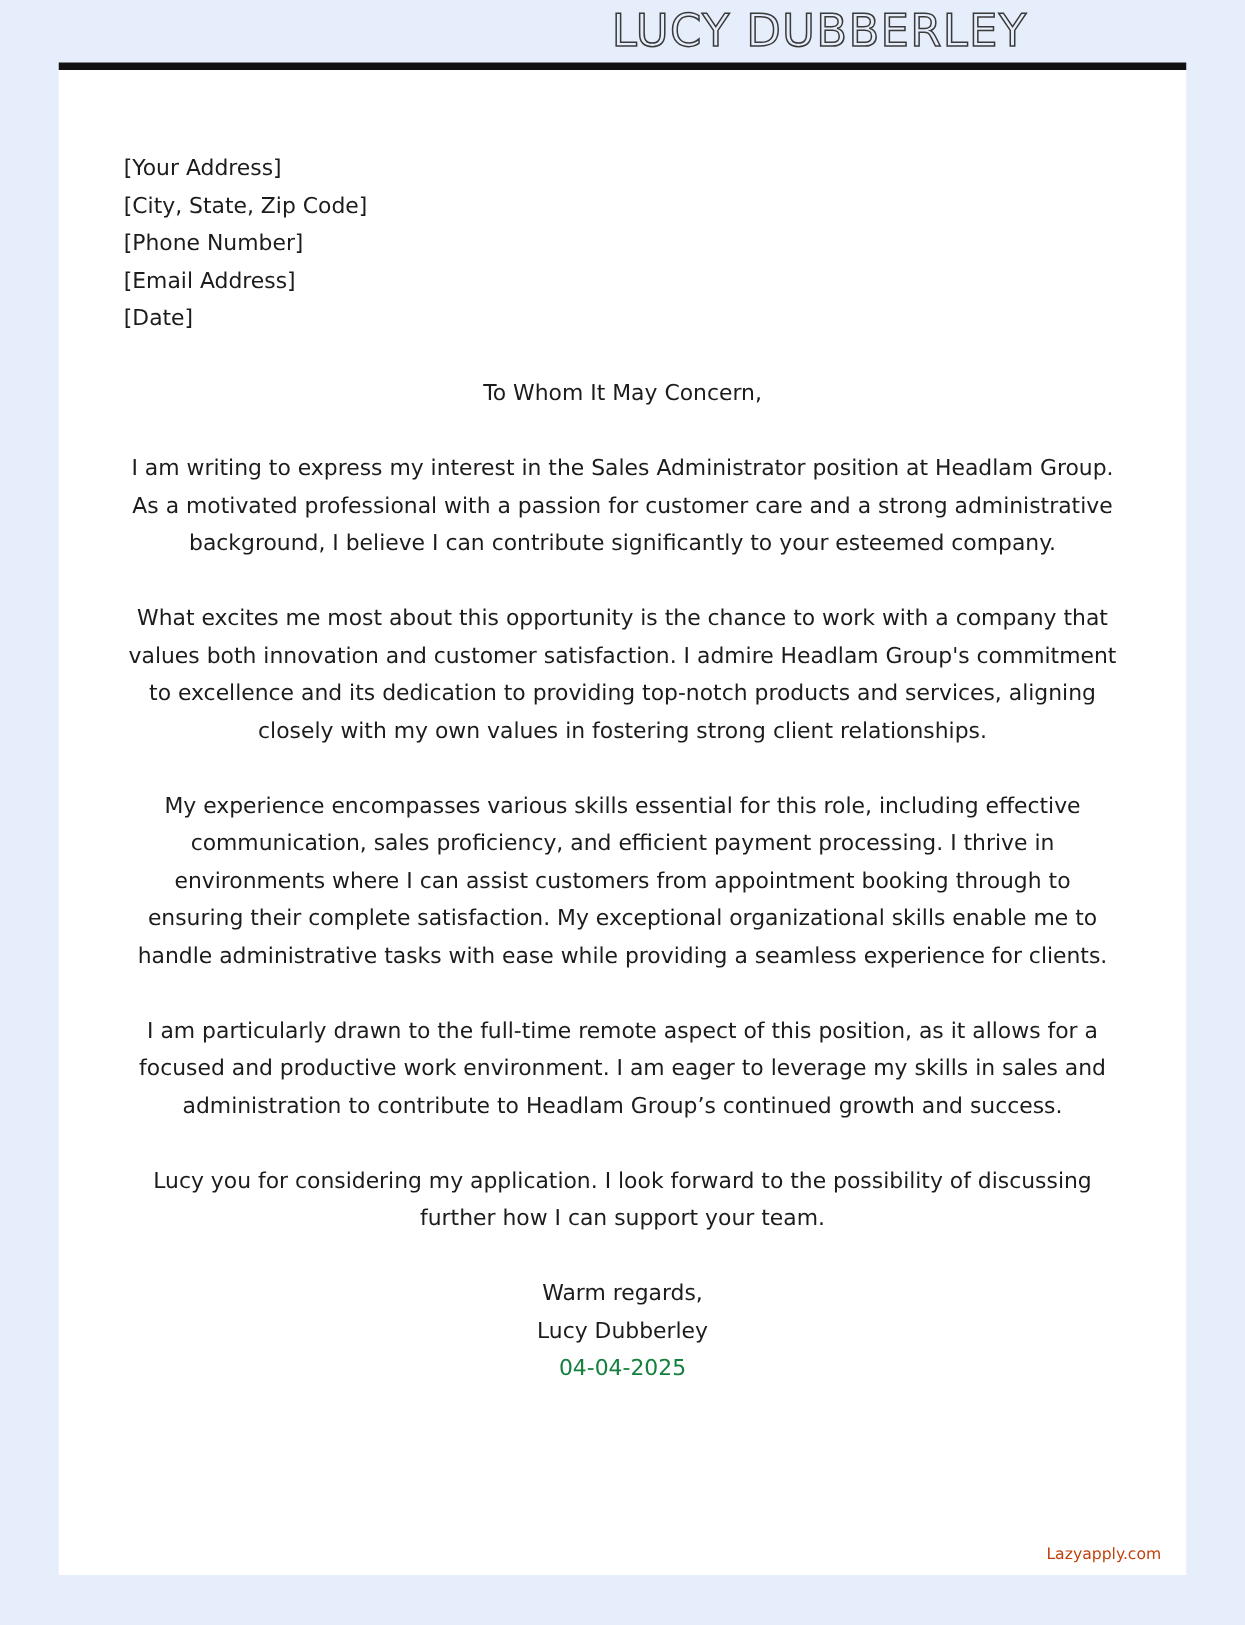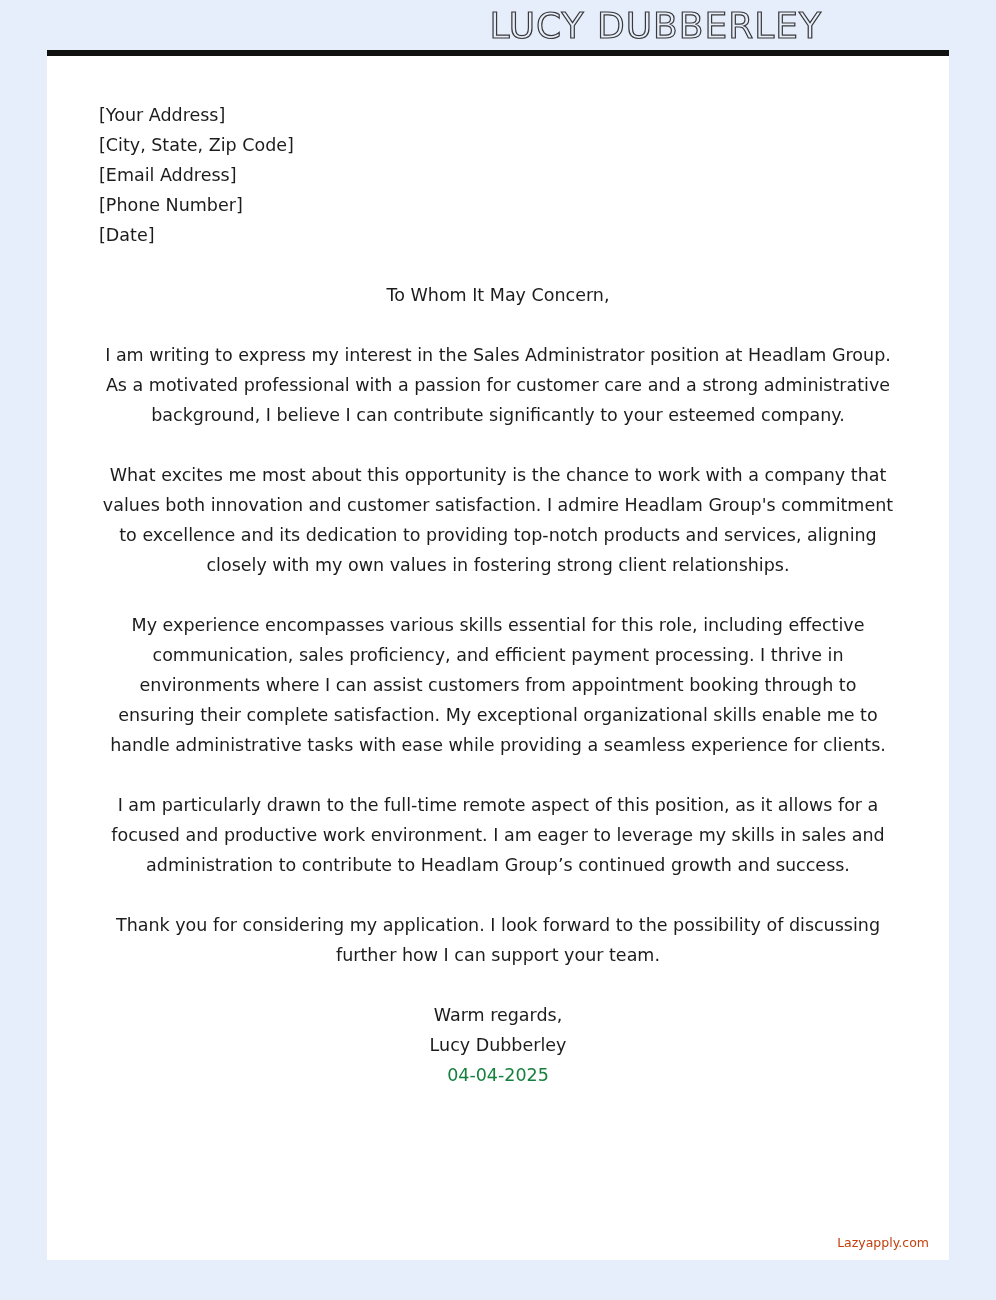--- a/index.html
+++ b/index.html
@@ -46,21 +46,21 @@
     position: absolute;
     left: 47px;
     top: 50px;
     width: 902px;
     height: 1210px;
     background: #ffffff;
     border-top: 6px solid #111111;
     box-sizing: border-box;
   }
   .doc-inner {
-    padding: 44px 52px 0 52px;
+    padding: 64px 52px 0 52px;
     font-size: 17.5px;
     line-height: 30px;
     color: #1c1c1c;
   }
   .addr-line {
     white-space: pre;
   }
   p.para {
     margin: 0 0 0 0;
     text-align: center;
@@ -87,22 +87,22 @@
   <div class="header">
     <div class="header-name">LUCY DUBBERLEY</div>
   </div>
 
   <div class="doc">
     <div class="doc-inner">
 
       <div>
         <div class="addr-line">[Your Address]</div>
         <div class="addr-line">[City, State, Zip Code]</div>
+        <div class="addr-line">[Phone Number]</div>
         <div class="addr-line">[Email Address]</div>
-        <div class="addr-line">[Phone Number]</div>
         <div class="addr-line">[Date]</div>
       </div>
 
       <div class="spacer"></div>
 
       <p class="para">To Whom It May Concern,</p>
 
       <div class="spacer"></div>
 
       <p class="para">I am writing to express my interest in the Sales Administrator position at Headlam Group. As a motivated professional with a passion for customer care and a strong administrative background, I believe I can contribute significantly to your esteemed company.</p>
@@ -110,21 +110,21 @@
 
       <p class="para">What excites me most about this opportunity is the chance to work with a company that values both innovation and customer satisfaction. I admire Headlam Group's commitment to excellence and its dedication to providing top-notch products and services, aligning closely with my own values in fostering strong client relationships.</p>
       <div class="spacer"></div>
 
       <p class="para">My experience encompasses various skills essential for this role, including effective communication, sales proficiency, and efficient payment processing. I thrive in environments where I can assist customers from appointment booking through to ensuring their complete satisfaction. My exceptional organizational skills enable me to handle administrative tasks with ease while providing a seamless experience for clients.</p>
       <div class="spacer"></div>
 
       <p class="para">I am particularly drawn to the full-time remote aspect of this position, as it allows for a focused and productive work environment. I am eager to leverage my skills in sales and administration to contribute to Headlam Group’s continued growth and success.</p>
       <div class="spacer"></div>
 
-      <p class="para">Thank you for considering my application. I look forward to the possibility of discussing further how I can support your team.</p>
+      <p class="para">Lucy you for considering my application. I look forward to the possibility of discussing further how I can support your team.</p>
       <div class="spacer"></div>
 
       <p class="para">Warm regards,</p>
       <p class="para">Lucy Dubberley</p>
       <p class="para date-link">04-04-2025</p>
 
     </div>
 
     <div class="footer">Lazyapply.com</div>
   </div>

